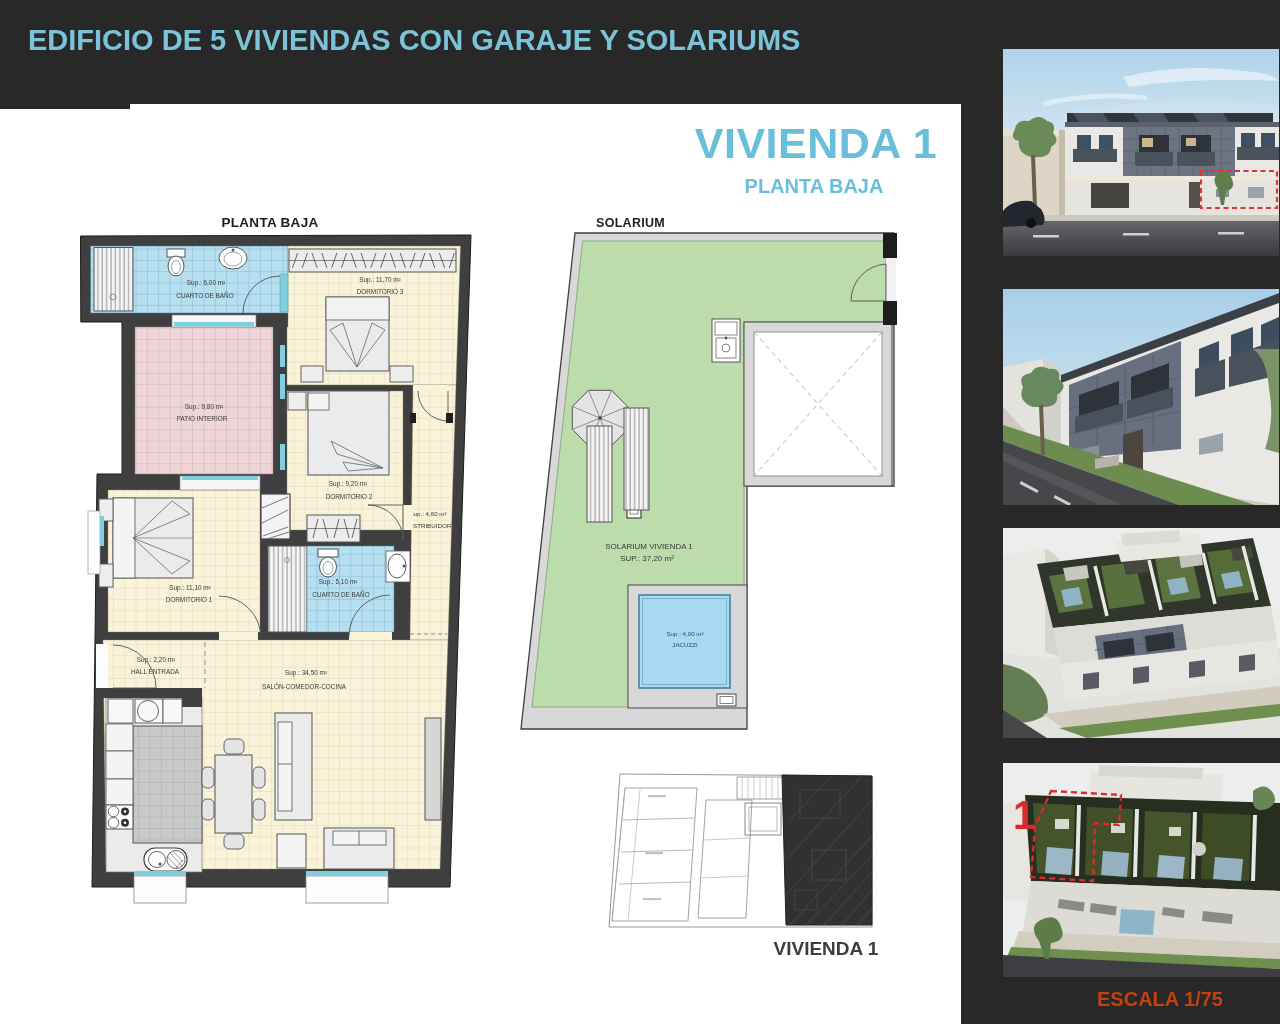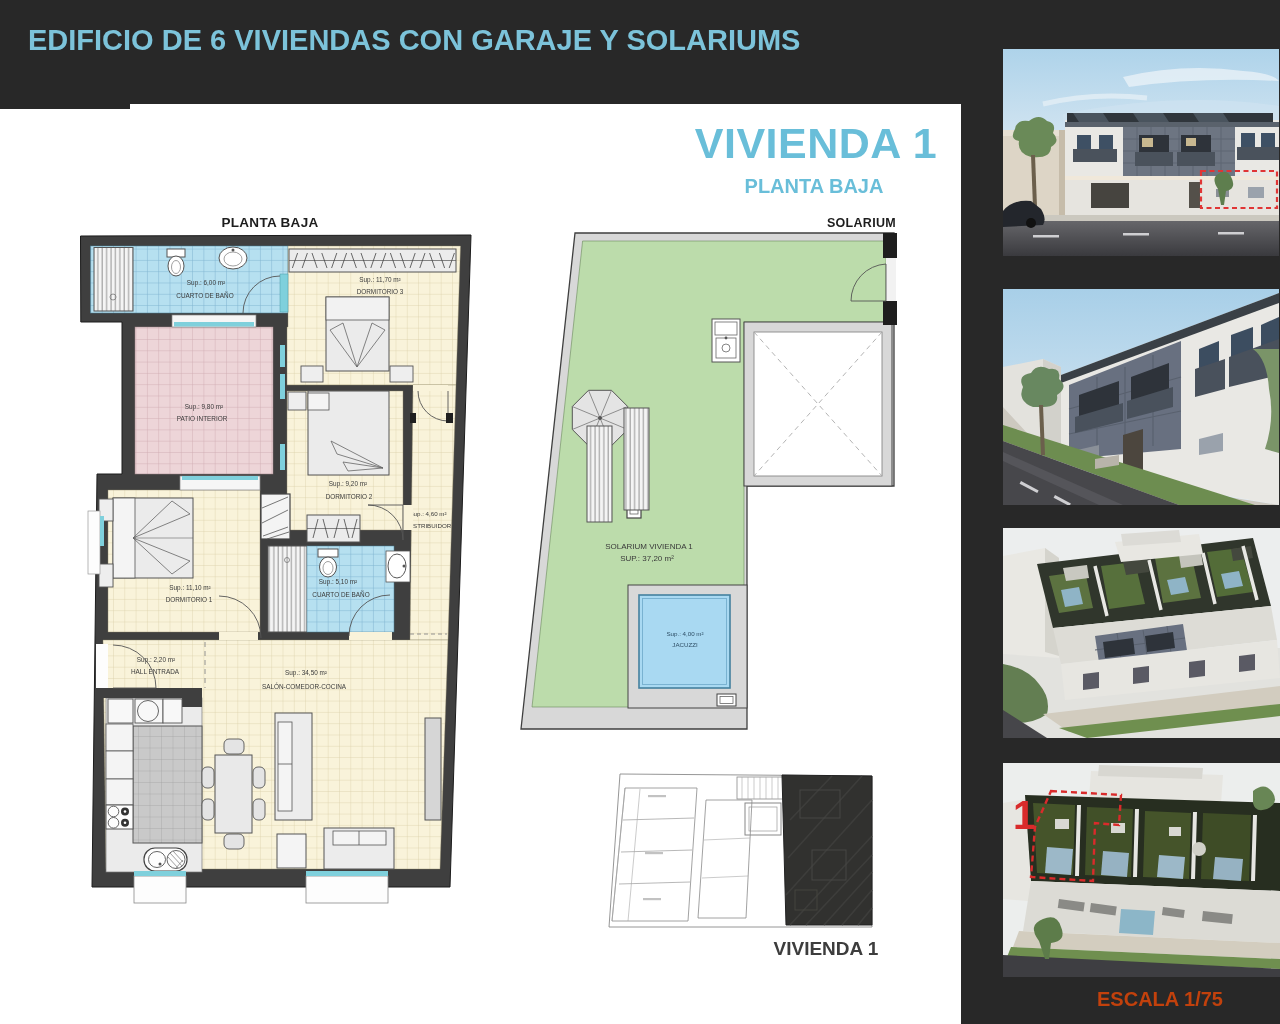--- a/index.html
+++ b/index.html
@@ -6,31 +6,31 @@
     font-family:"Liberation Sans",sans-serif;overflow:hidden;position:relative}
   .abs{position:absolute}
 </style>
 </head>
 <body>
 
 <div class="abs" style="left:0;top:0;width:962px;height:104px;background:#282828"></div>
 
 <div class="abs" style="left:0;top:104px;width:130px;height:5px;background:#282828"></div>
 
-<div class="abs" style="left:28px;top:24px;width:920px;color:#7cc3da;font-size:29px;font-weight:bold;letter-spacing:0px">EDIFICIO DE 6 VIVIENDAS CON GARAJE Y SOLARIUMS</div>
+<div class="abs" style="left:28px;top:24px;width:920px;color:#7cc3da;font-size:29px;font-weight:bold;letter-spacing:0px">EDIFICIO DE 5 VIVIENDAS CON GARAJE Y SOLARIUMS</div>
 
 <div class="abs" style="left:961px;top:0;width:319px;height:1024px;background:#282828"></div>
 
 <div class="abs" style="left:616px;top:119px;width:400px;text-align:center;color:#69bed9;font-size:43px;font-weight:bold;letter-spacing:0.5px">VIVIENDA 1</div>
 
 <div class="abs" style="left:614px;top:175px;width:400px;text-align:center;color:#69bed9;font-size:20px;font-weight:bold">PLANTA BAJA</div>
 
 <div class="abs" style="left:120px;top:215px;width:300px;text-align:center;color:#1d1d1d;font-size:13.5px;font-weight:bold;letter-spacing:0.3px">PLANTA BAJA</div>
 
-<div class="abs" style="left:596px;top:216px;width:300px;text-align:right;color:#1d1d1d;font-size:12.5px;font-weight:bold;letter-spacing:0.3px">SOLARIUM</div>
+<div class="abs" style="left:596px;top:216px;width:300px;text-align:left;color:#1d1d1d;font-size:12.5px;font-weight:bold;letter-spacing:0.3px">SOLARIUM</div>
 
 <div class="abs" style="left:726px;top:938px;width:200px;text-align:center;color:#3d3d3d;font-size:19px;font-weight:bold">VIVIENDA 1</div>
 
 <div class="abs" style="left:1060px;top:988px;width:200px;text-align:center;color:#c2410c;font-size:20px;font-weight:bold">ESCALA 1/75</div>
 <svg class="abs" style="left:0;top:0" width="1280" height="1024" viewBox="0 0 1280 1024">
 <defs>
 <pattern id="gcream" width="11.3" height="11.3" patternUnits="userSpaceOnUse">
   <rect width="11.3" height="11.3" fill="#f9f3da"></rect>
   <path d="M0,0H11.3M0,0V11.3" stroke="#d9cfa6" stroke-width="0.8" fill="none"></path>
 </pattern>

